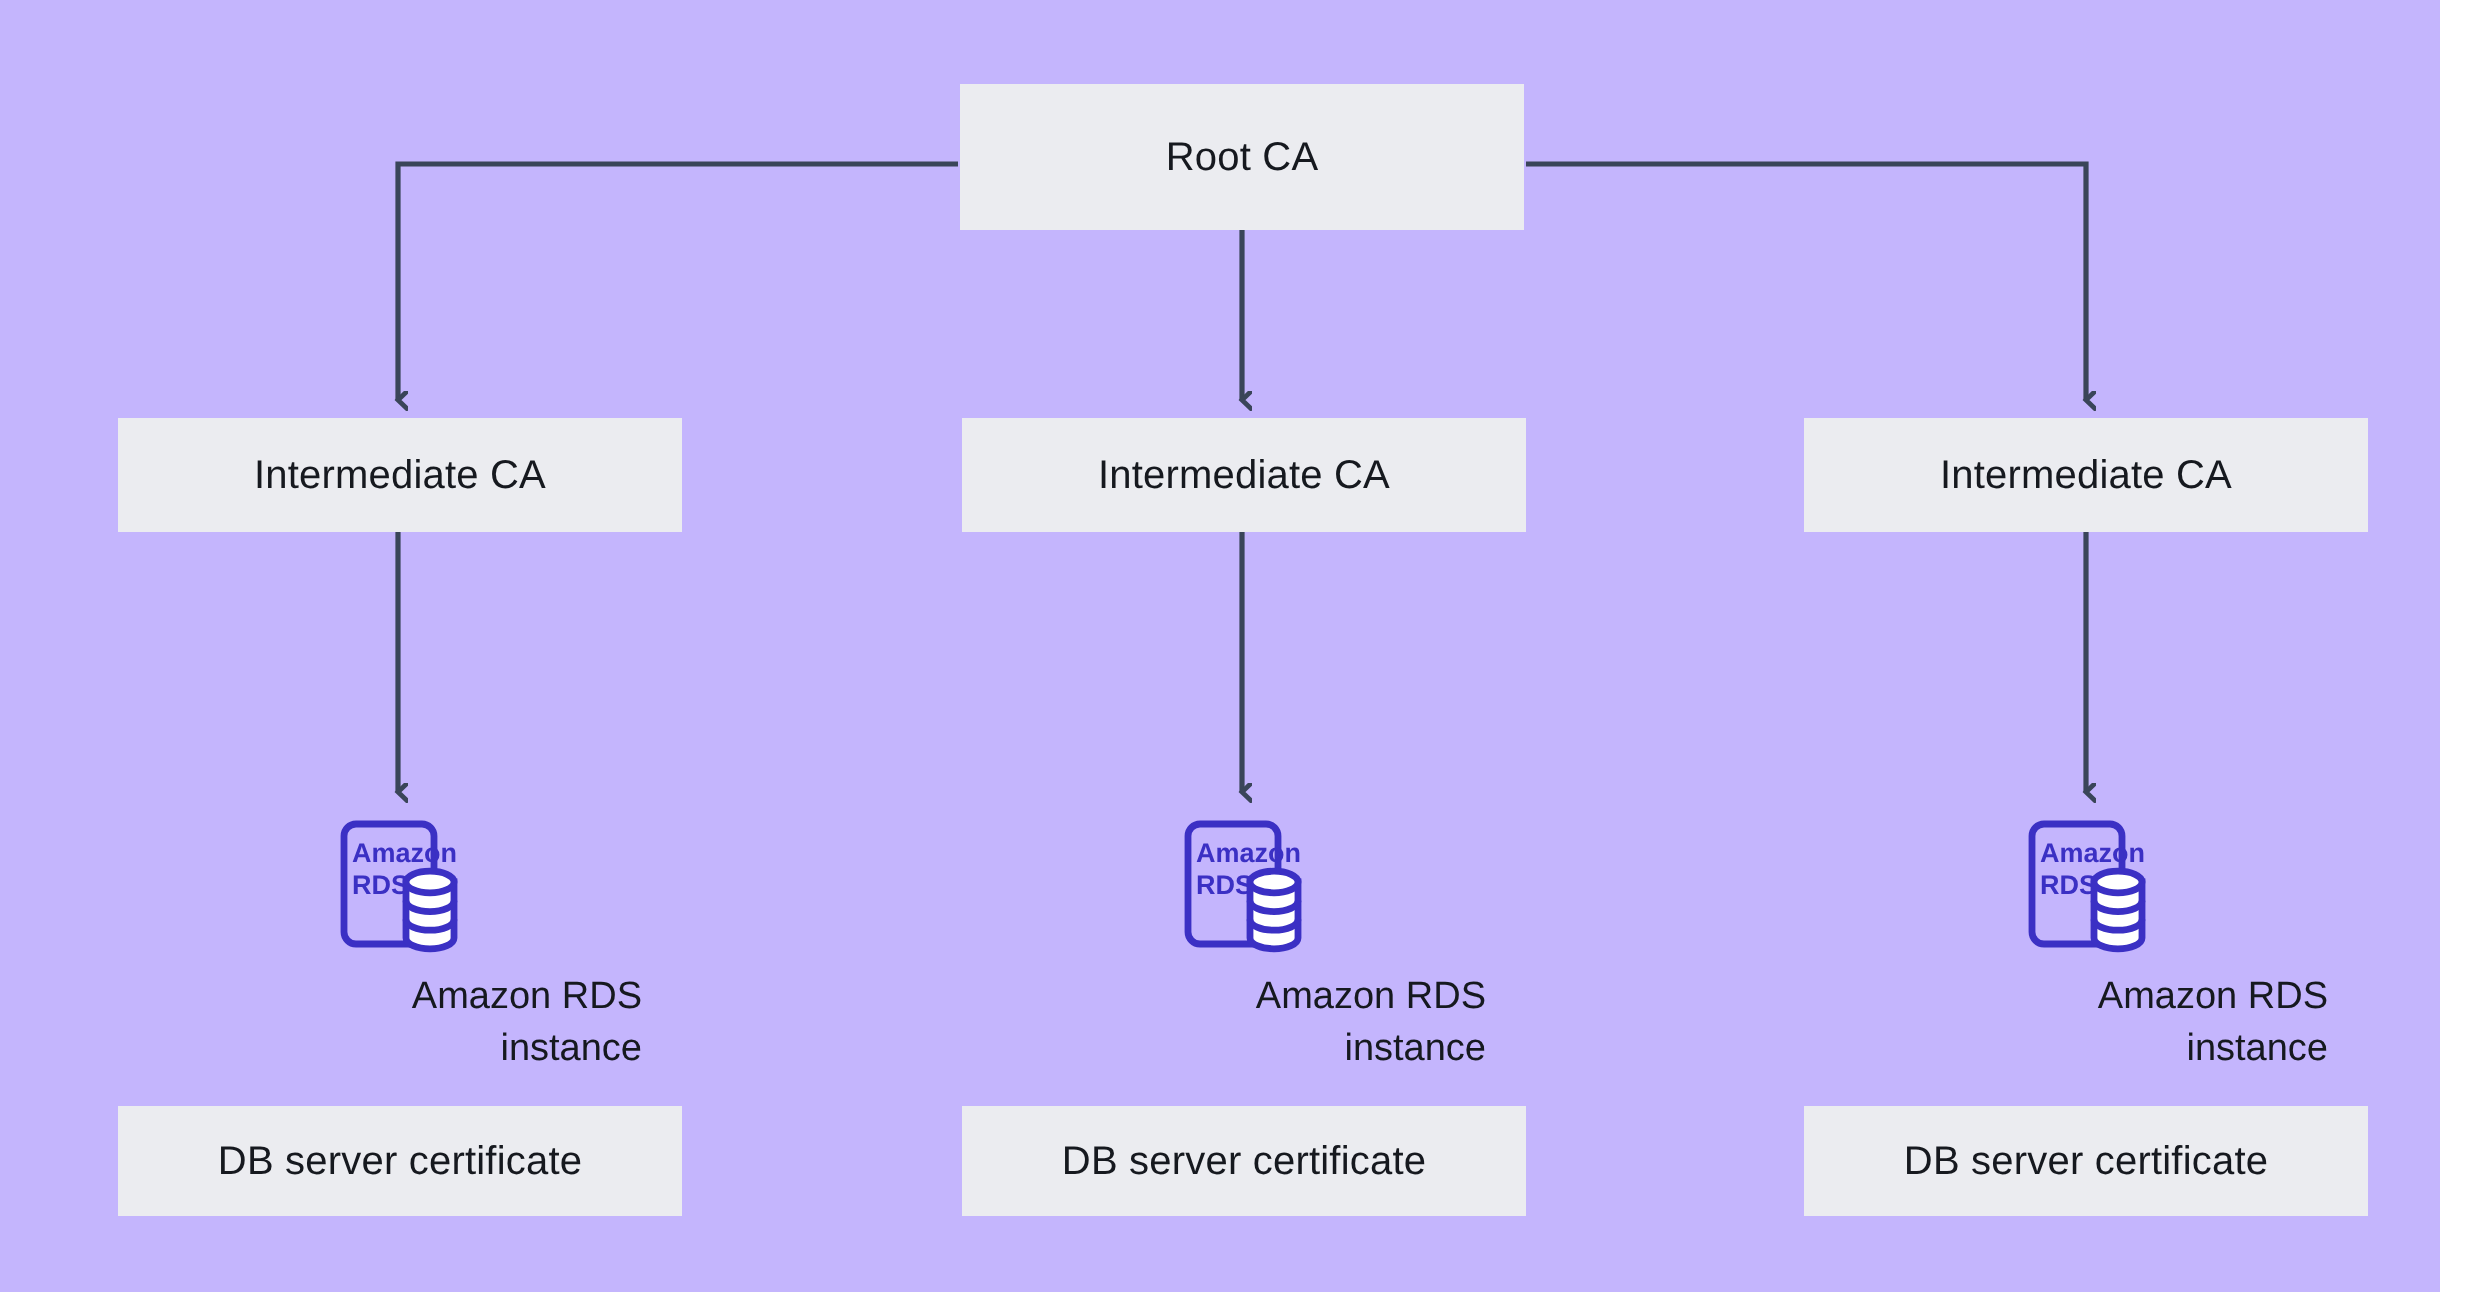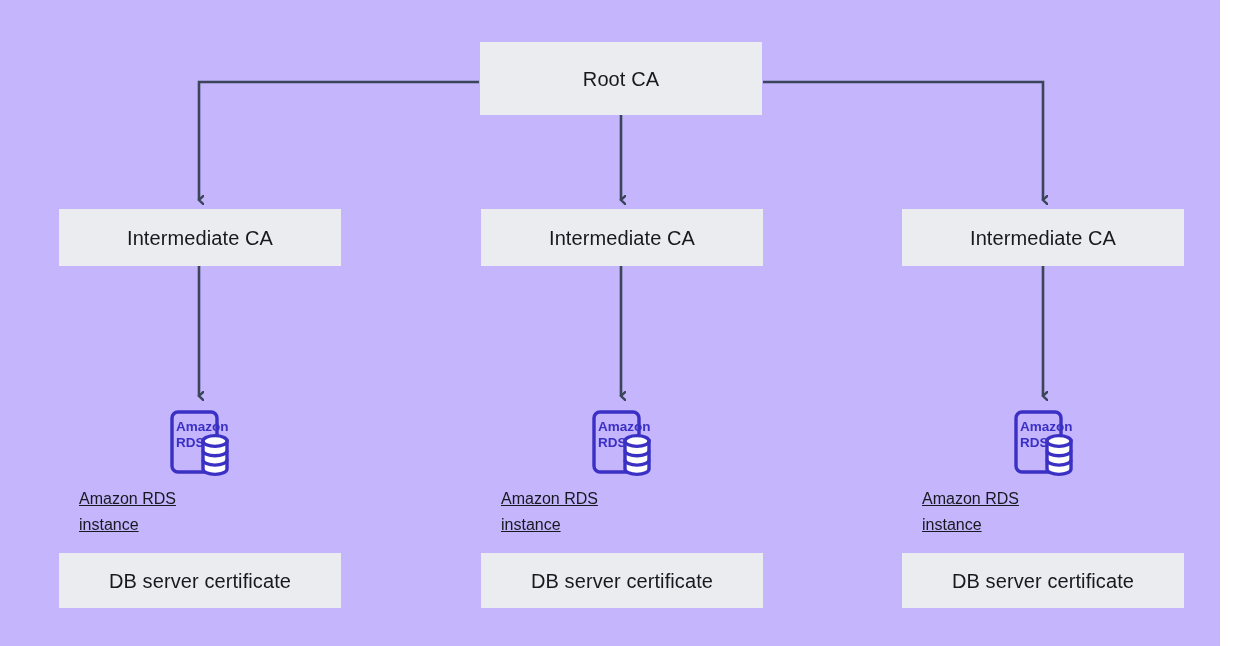--- a/index.html
+++ b/index.html
@@ -31,26 +31,25 @@
     align-items: center;
     justify-content: center;
     color: #16191f;
     font-size: 20px;
     line-height: 1.2;
     letter-spacing: 0.1px;
     white-space: nowrap;
   }
   .caption {
     position: absolute;
-    text-align: left;
+    text-align: right;
     color: #16191f;
-    font-size: 16px;
+    font-size: 19px;
     line-height: 26px;
     white-space: pre-line;
-    text-decoration: underline;
   }
   .rds-icon {
     position: absolute;
   }
 </style>
 </head>
 <body>
 
 <div id="diagram-root">
 

